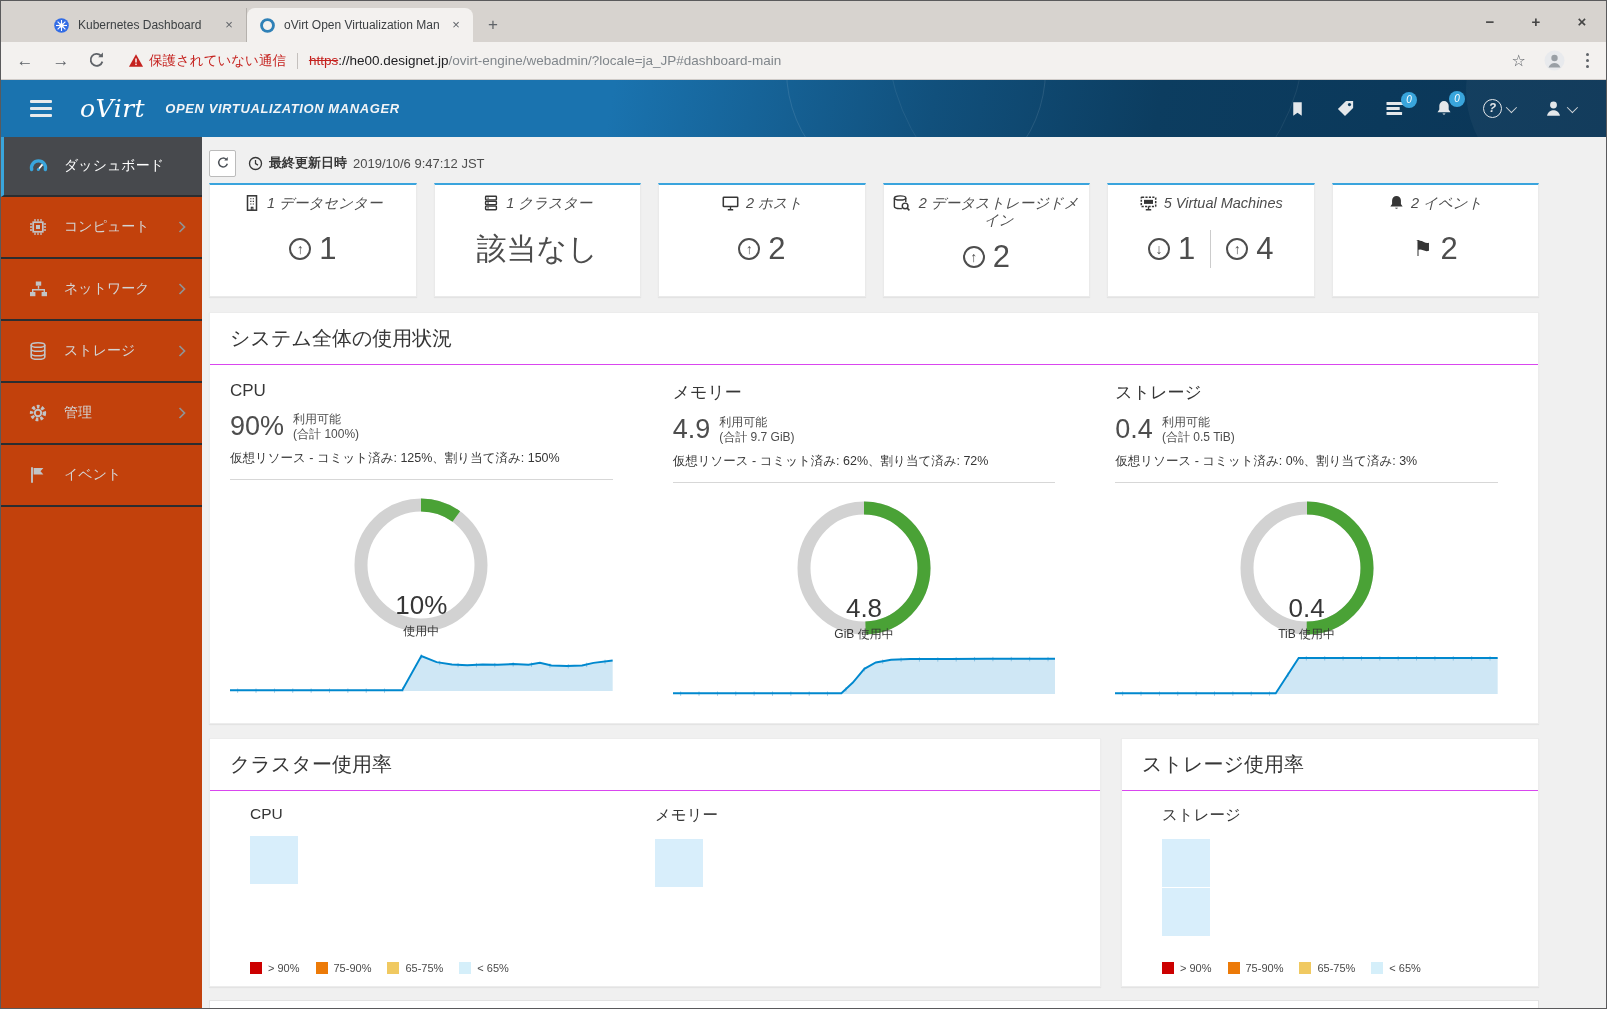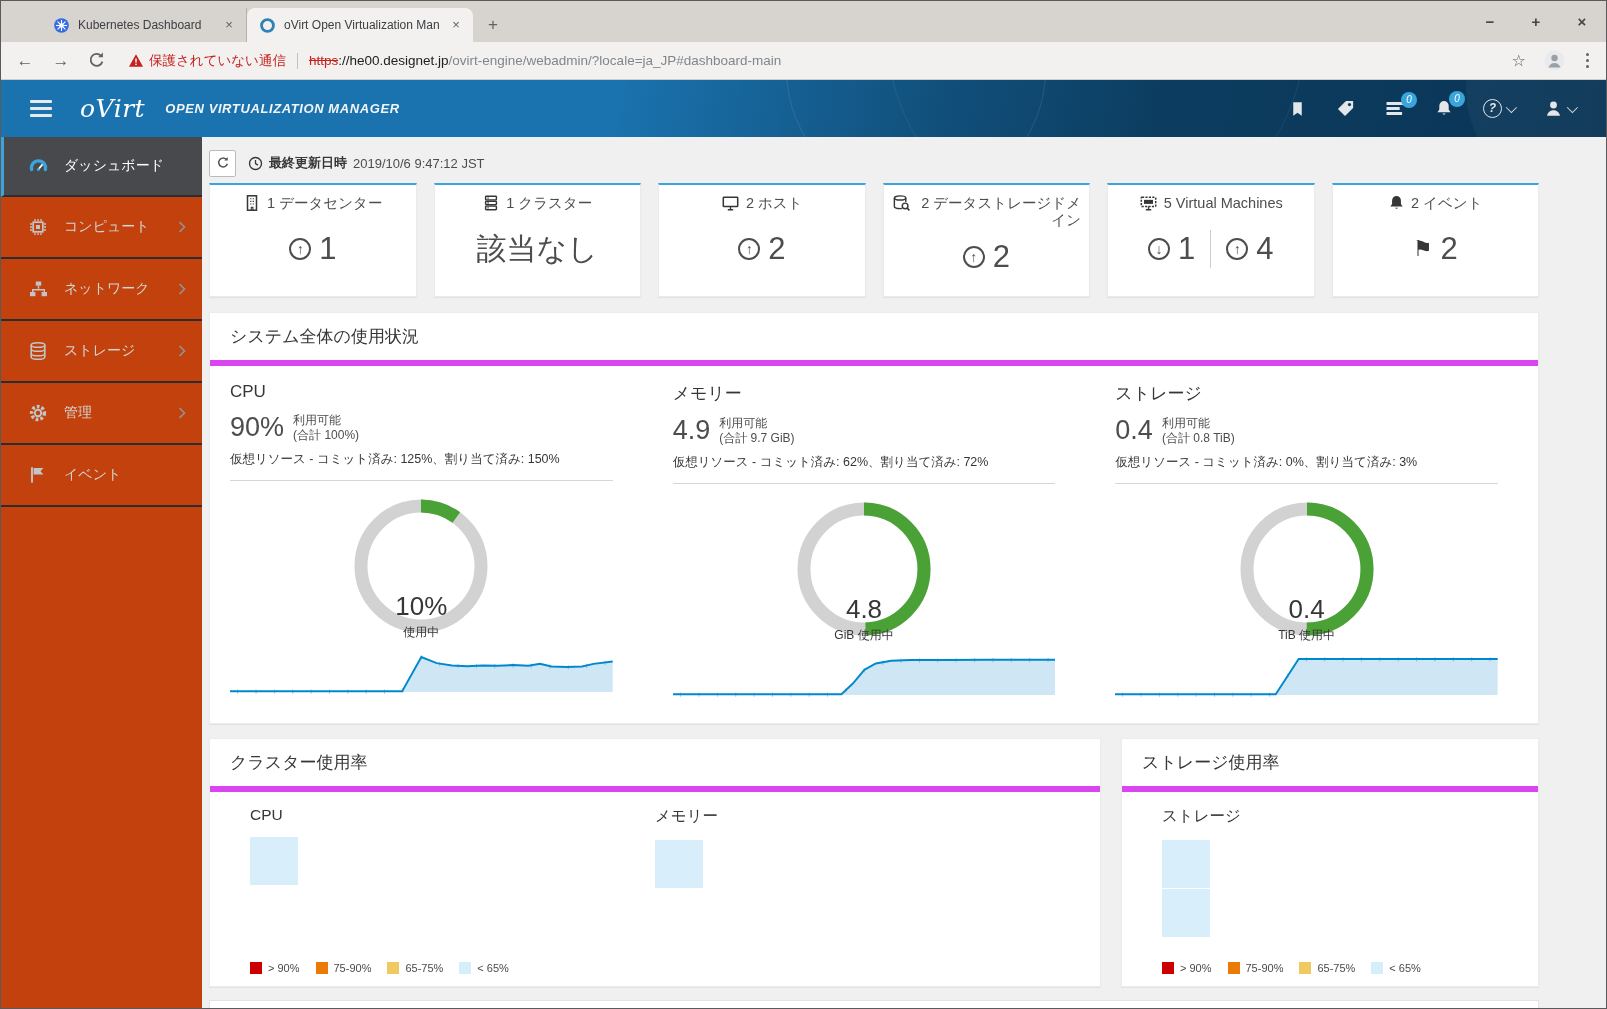--- a/index.html
+++ b/index.html
@@ -63,33 +63,33 @@
   
   .refresh-row { height:34px; display:flex; align-items:center; gap:12px; margin-bottom:3px; }
   .refresh-btn { width:27px; height:27px; background:#fff; border:1px solid #bbb; border-radius:2px; display:flex; align-items:center; justify-content:center; color:#4d5258; }
   .updated { display:flex; align-items:center; gap:6px; font-size:13px; color:#363636; }
   .updated b { font-weight:bold; }
   .updated .time { font-weight:normal; color:#4d4d4d; }
 
   
   .cards-row { display:flex; gap:17px; height:114px; margin-bottom:15px; }
   .card { flex:1; background:#fff; border:1px solid #eaeaea; border-top:2px solid #3aa4dd; box-shadow:0 1px 1px rgba(0,0,0,.05); display:flex; flex-direction:column; align-items:center; padding:10px 8px; }
-  .card-head { display:flex; align-items:flex-start; justify-content:center; gap:6px; font-size:14.5px; color:#4d4d4d; text-align:right; line-height:1.15; }
+  .card-head { display:flex; align-items:flex-start; justify-content:center; gap:6px; font-size:14.5px; color:#4d4d4d; text-align:center; line-height:1.15;font-style:italic; }
   .card-head svg { flex:none; margin-top:-1px; color:#363636; }
   .card-body { flex:1; display:flex; align-items:center; justify-content:center; gap:9px; }
   .stat { display:flex; align-items:center; gap:8px; }
   .stat-circle { width:22px; height:22px; border:2px solid #4d4d4d; border-radius:50%; color:#4d4d4d; font-size:14px; font-weight:bold; display:flex; align-items:center; justify-content:center; line-height:1; }
   .stat-num { font-size:31px; font-weight:300; color:#4d4d4d; }
   .stat-divider { width:1px; height:38px; background:#ccc; margin:0 6px; }
   .na-text { font-size:30px; font-weight:300; color:#4d4d4d; }
   .flag-glyph { font-size:22px; color:#363636; line-height:1; }
 
   
   .panel { background:#fff; border:1px solid #ececec; box-shadow:0 1px 1px rgba(0,0,0,.05); }
-  .panel-header { padding:12px 20px; font-size:17px; color:#363636; border-bottom:6px solid #d946ef; }
+  .panel-header { padding:12px 20px; font-size:20px; color:#363636; border-bottom:1px solid #d946ef; }
 
   .global { height:412px; margin-bottom:14px; display:flex; flex-direction:column; }
   .global-body { flex:1; display:flex; padding:16px 0 0 0; }
   .gcol { flex:1; padding:0 40px 0 20px; }
   .gcol-title { font-size:17px; color:#363636; margin-bottom:10px; }
   .avail-row { display:flex; align-items:center; gap:9px; margin-bottom:8px; }
   .avail-big { font-size:27px; font-weight:300; color:#4d4d4d; }
   .avail-small { font-size:12px; color:#4d4d4d; line-height:1.25; }
   .virtual-line { font-size:12.5px; color:#363636; margin-bottom:12px; white-space:nowrap; }
   .gcol hr { border:none; border-top:1px solid #d7d7d7; margin:0 0 10px 0; }
@@ -541,21 +541,21 @@
                   <line x1="391.9999999999999" y1="3.8599999999999968" x2="391.9999999999999" y2="8.259999999999996"></line>
                 </g>
               <path class="line" stroke="#0088ce" d="M0,40.24 L176,40.24 L188,29.6 L200,15.919999999999998 L212,9.46 L228,6.799999999999997 L248,6.039999999999999 L288,6.039999999999999 L328,5.659999999999997 L368,5.659999999999997 L400,5.659999999999997"></path>
             </svg>
           </div>
 
           <div class="gcol">
             <div class="gcol-title">ストレージ</div>
             <div class="avail-row">
               <span class="avail-big">0.4</span>
-              <span class="avail-small"><span>利用可能</span><br><span>(合計 0.8 TiB)</span></span>
+              <span class="avail-small"><span>利用可能</span><br><span>(合計 0.5 TiB)</span></span>
             </div>
             <div class="virtual-line">仮想リソース - コミット済み: 0%、割り当て済み: 3%</div>
             <hr>
             <div class="donut-wrap">
               <svg class="donut" viewBox="0 0 150 150">
                 <circle class="track" cx="75" cy="75" r="60"></circle>
                 <circle class="arc" cx="75" cy="75" r="60" transform="rotate(-90 75 75)" stroke="#4aa236" stroke-dasharray="188.49555921538757 376.99111843077515"></circle>
               </svg>
               <div class="donut-center">
                 <span class="donut-val">0.4</span>

